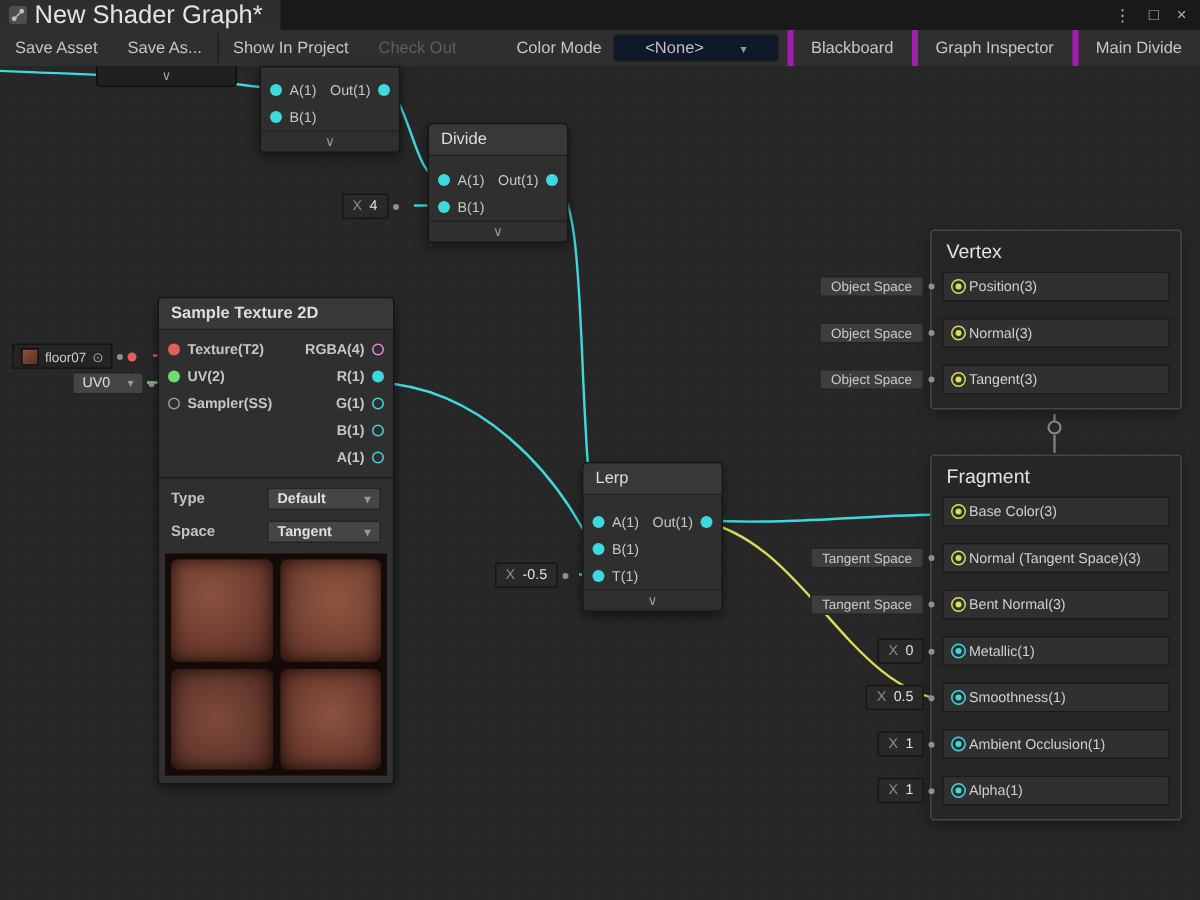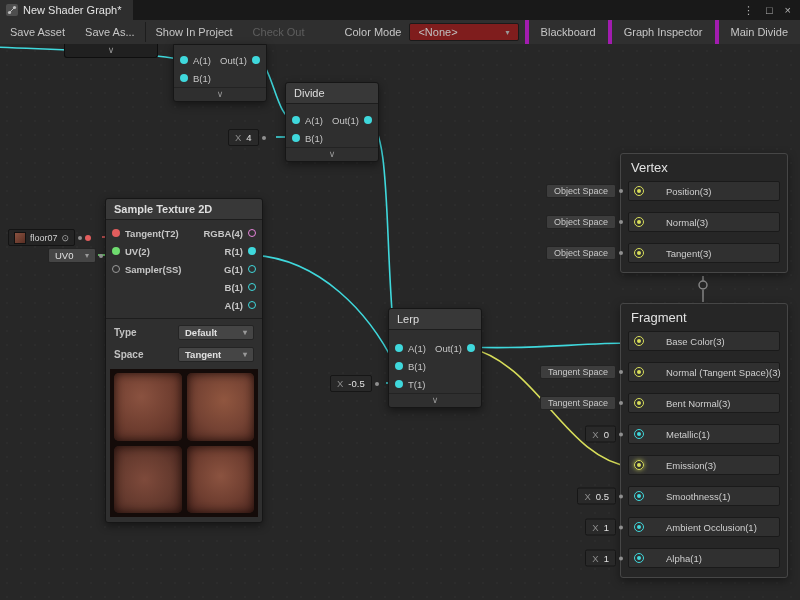--- a/index.html
+++ b/index.html
@@ -1,31 +1,31 @@
 <!DOCTYPE html>
 <html><head>
 <meta charset="utf-8">
 <style>
   html,body{margin:0;padding:0;background:#000;}
   body{font-family:"Liberation Sans",sans-serif;}
   .app{position:relative;width:800px;height:600px;background:#272727;overflow:hidden;color:#c8c8c8;}
 
   
   .titlebar{position:absolute;top:0;left:0;right:0;height:20px;background:#191919;display:flex;align-items:stretch;}
-  .tab{display:flex;align-items:center;gap:5px;background:#2e2e2e;padding:0 12px 0 6px;font-size:11px;color:#e4e4e4;}
+  .tab{display:flex;align-items:center;gap:5px;background:#2e2e2e;padding:0 12px 0 6px;font-size:17px;color:#e4e4e4;}
   .win-controls{margin-left:auto;display:flex;align-items:center;gap:12px;padding-right:9px;color:#b5b5b5;font-size:11px;}
   .win-controls span{cursor:default;}
 
   
   .toolbar{position:absolute;top:20px;left:0;right:0;height:24px;background:#2f2f2f;border-bottom:1px solid #171717;display:flex;align-items:stretch;font-size:11px;}
   .tbtn{display:flex;align-items:center;padding:0 10px;color:#c6c6c6;white-space:nowrap;}
   .tbtn.disabled{color:#5e5e5e;}
   .sep{width:1px;background:#1d1d1d;margin:2px 0;}
   .tlabel{display:flex;align-items:center;padding:0 8px;margin-left:22px;color:#c6c6c6;white-space:nowrap;}
-  .tdrop{display:flex;align-items:center;justify-content:space-between;width:96px;margin:3px 6px 3px 0;padding:0 8px;background:#7f1d1d;border:1px solid #1a1a1a;border-radius:2px;color:#c0c0c0;}
+  .tdrop{display:flex;align-items:center;justify-content:space-between;width:96px;margin:3px 6px 3px 0;padding:0 20px;background:#0f172a;border:1px solid #1a1a1a;border-radius:2px;color:#c0c0c0;}
   .arr{font-size:8px;color:#999;}
   .rgroup{margin-left:auto;display:flex;}
   .rbtn{display:flex;align-items:center;padding:0 12px;border-left:4px solid #a21caf;color:#c6c6c6;white-space:nowrap;}
 
   
   .canvas{position:absolute;top:44px;left:0;width:800px;height:556px;background:#272727;
           background-image:radial-gradient(#2c2c2c 1px,transparent 1px);background-size:14px 14px;}
   .wires{position:absolute;inset:0;z-index:1;pointer-events:none;}
 
   
@@ -50,21 +50,21 @@
   .t2{background:radial-gradient(circle at 55% 40%,#90563f,#744233 55%,#522a21);}
   .t3{background:radial-gradient(circle at 45% 50%,#7e4a3b,#653a2e 55%,#47251e);}
   .t4{background:radial-gradient(circle at 50% 45%,#8b5340,#6f3e30 55%,#4d2720);}
 
   .collapsed{position:absolute;z-index:2;background:#202020;border:1px solid #0e0e0e;border-top:none;border-radius:0 0 3px 3px;display:flex;align-items:center;justify-content:center;color:#9a9a9a;font-size:9px;line-height:9px;}
 
   
   .block{position:absolute;z-index:2;background:#262626;border:1px solid #464646;border-radius:3px;box-shadow:0 3px 10px rgba(0,0,0,.4);}
   .bhead{font-size:13px;color:#e2e2e2;padding:6px 10px 4px;}
   .brows{padding:2px 0 9px;}
-  .brow{position:relative;height:20px;background:#303030;border:1px solid #1a1a1a;border-radius:2px;display:flex;align-items:center;gap:22px;padding:0 5px;margin:0 7px 11px;box-sizing:border-box;}
+  .brow{position:relative;height:20px;background:#303030;border:1px solid #1a1a1a;border-radius:2px;display:flex;align-items:center;gap:2px;padding:0 5px;margin:0 7px 11px;box-sizing:border-box;}
   .brow:last-child{margin-bottom:0;}
   .bport{width:10px;height:10px;border-radius:50%;box-sizing:border-box;position:relative;flex:none;}
   .bport::after{content:"";position:absolute;inset:2px;border-radius:50%;}
   .bport.v3{border:1px solid #d8de5a;} .bport.v3::after{background:#d8de5a;}
   .bport.v1{border:1px solid #3fd8dc;} .bport.v1::after{background:#3fd8dc;}
   .bport.glow{box-shadow:0 0 5px rgba(216,222,90,.8);}
   .blabel{font-size:9.5px;color:#cfcfcf;white-space:nowrap;}
   .outer{position:absolute;right:calc(100% + 6px);top:50%;transform:translateY(-50%);display:flex;align-items:center;gap:3px;}
   .pill{background:#3d3d3d;border:1px solid #232323;border-radius:2px;padding:1px 7px;font-size:9px;color:#c9c9c9;white-space:nowrap;}
   .stub{width:4px;height:4px;border-radius:50%;background:#8f8f8f;flex:none;}
@@ -188,21 +188,21 @@
         <span class="xval">4</span>
       </span>
       <span class="stub"></span>
     </div>
 
     <div class="node" style="left:105px;top:154px;width:156px;font-weight:bold;">
       <div class="nhead">Sample Texture 2D</div>
       <div style="padding:4px 0;">
         <div class="prow">
           <span class="p texf"></span>
-          <span>Tangent(T2)</span>
+          <span>Texture(T2)</span>
           <span class="right">
             <span>RGBA(4)</span>
             <span class="p v4o"></span>
           </span>
         </div>
         <div class="prow">
           <span class="p v2f"></span>
           <span>UV(2)</span>
           <span class="right">
             <span>R(1)</span>
@@ -363,24 +363,20 @@
             <span class="xfield">
               <span class="xlab">X</span>
               <span class="xval">0</span>
             </span>
             <span class="stub"></span>
           </div>
           <span class="bport v1"></span>
           <span class="blabel">Metallic(1)</span>
         </div>
         <div class="brow">
-          <span class="bport v3 glow"></span>
-          <span class="blabel">Emission(3)</span>
-        </div>
-        <div class="brow">
           <div class="outer">
             <span class="xfield">
               <span class="xlab">X</span>
               <span class="xval">0.5</span>
             </span>
             <span class="stub"></span>
           </div>
           <span class="bport v1"></span>
           <span class="blabel">Smoothness(1)</span>
         </div>

